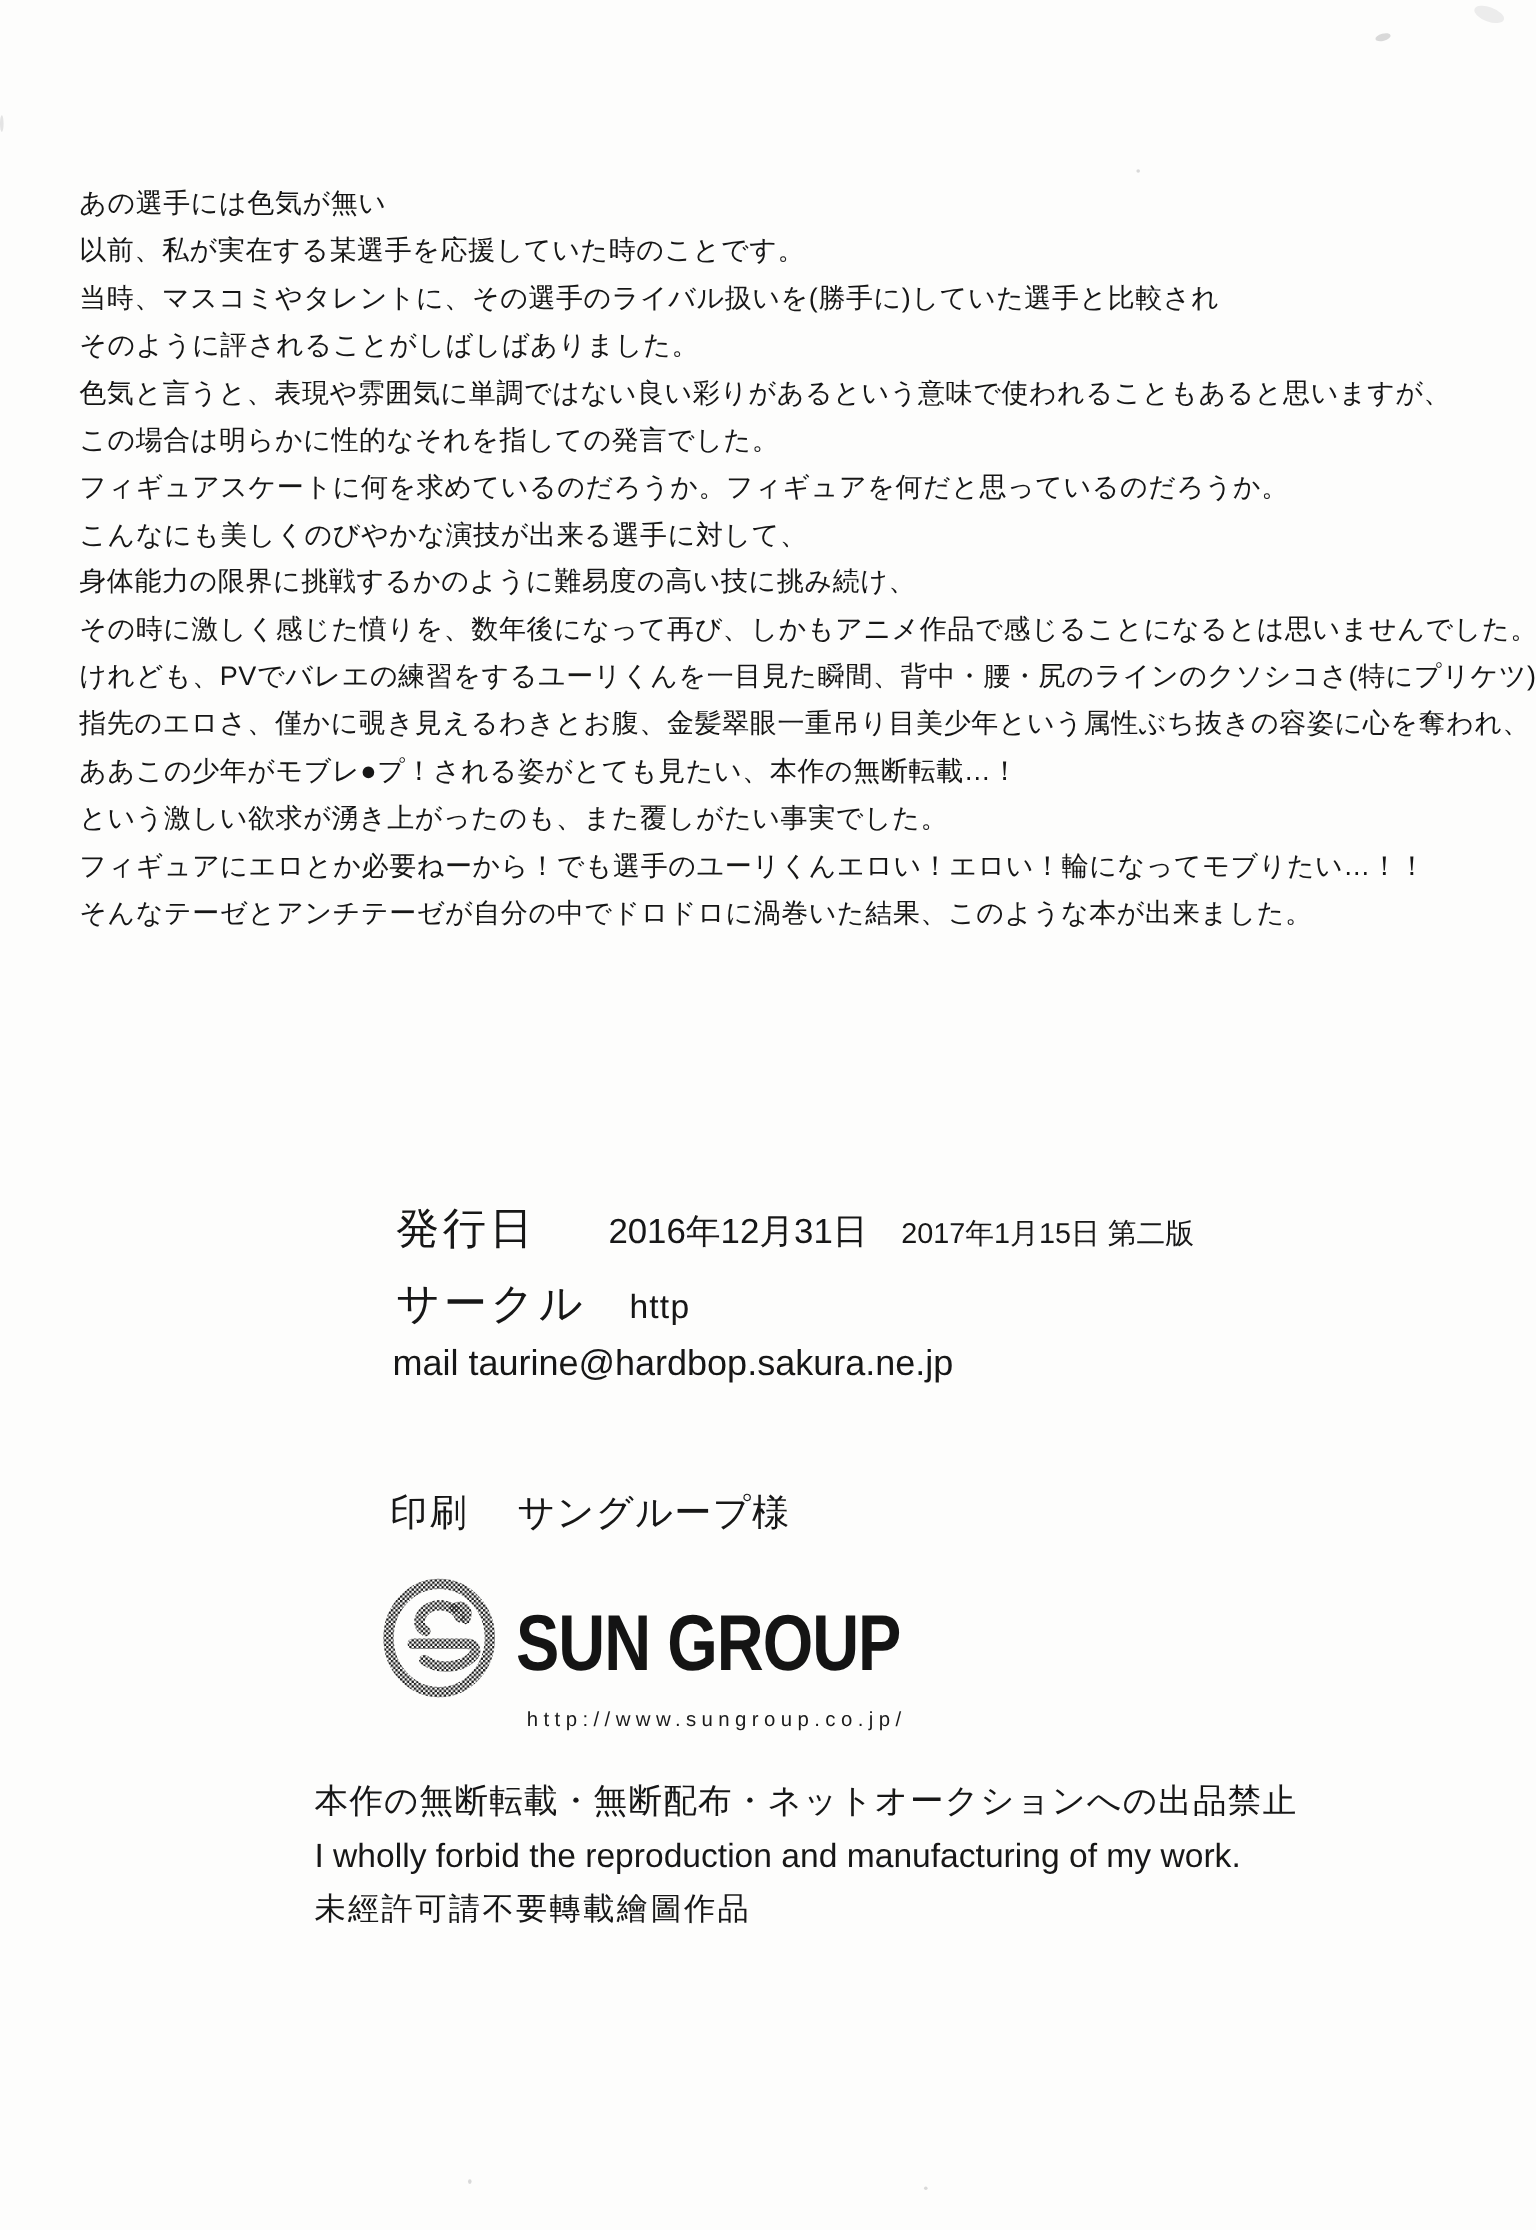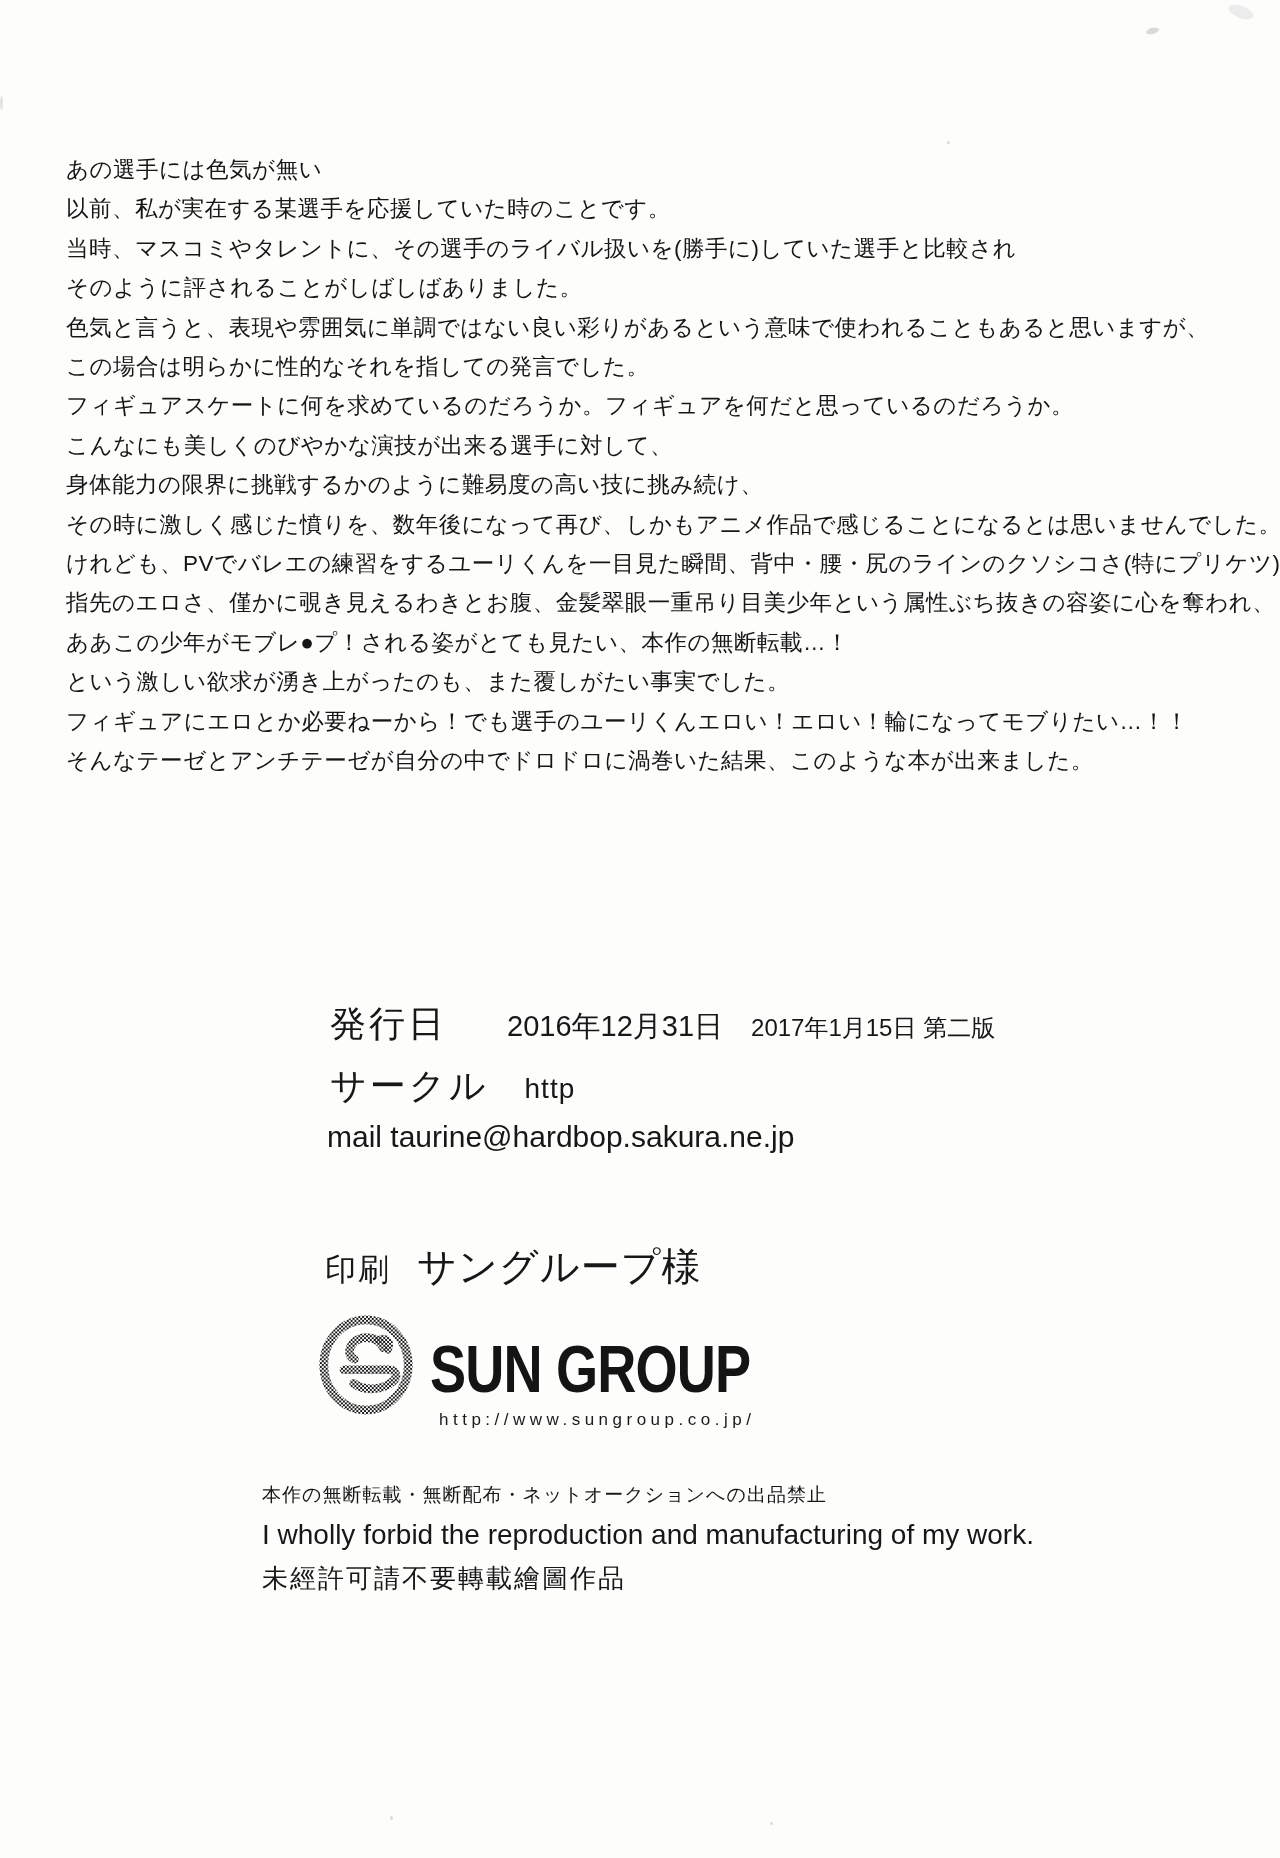--- a/index.html
+++ b/index.html
@@ -30,47 +30,47 @@
   .row-publish{left:330px;top:1000px;}
   .row-circle{left:330px;top:1062px;}
   .row-mail{left:327px;top:1120px;font-size:30px;}
   .row-print{left:325px;top:1240px;}
 
   .lbl{font-size:36px;letter-spacing:3px;}
   .val-date1{font-size:29px;margin-left:60px;}
   .val-date2{font-size:24px;margin-left:28px;}
   .val-circle{font-size:28px;margin-left:36px;letter-spacing:1px;}
   .lbl-print{font-size:31px;letter-spacing:2px;}
-  .val-printer{font-size:39px;margin-left:26px;letter-spacing:1px;}
+  .val-printer{font-size:31px;margin-left:40px;letter-spacing:1px;}
 
   
   .sun-logo{position:absolute;left:318px;top:1314px;display:flex;}
   .sun-mark{width:96px;height:102px;flex:0 0 auto;}
   .sun-right{margin-left:16px;}
   .sun-word{
     font-size:66px;font-weight:bold;
     letter-spacing:-1px;
     transform:scaleX(0.82);transform-origin:left top;
     color:#141414;
     line-height:1;
     margin-top:22px;
     white-space:nowrap;
   }
   .sun-url{
     font-size:17px;
     letter-spacing:4.5px;
     color:#1a1a1a;
-    margin-top:8px;
+    margin-top:21px;
     margin-left:9px;
     white-space:nowrap;
   }
 
   
   .notice{position:absolute;left:262px;top:1482px;color:#171717;}
-  .notice-jp{font-size:19px;letter-spacing:1px;white-space:nowrap;}
+  .notice-jp{font-size:28px;letter-spacing:1px;white-space:nowrap;}
   .notice-en{font-size:28px;margin-top:11px;white-space:nowrap;}
   .notice-zh{font-size:26px;margin-top:10px;letter-spacing:2px;white-space:nowrap;}
 
   
   .speck{position:absolute;background:#d9d9d9;border-radius:50%;}
   .s1{left:1146px;top:28px;width:13px;height:6px;transform:rotate(-15deg);}
   .s2{left:947px;top:141px;width:3px;height:3px;}
   .s3{left:0px;top:96px;width:3px;height:14px;background:#e4e4e4;}
   .s4{left:390px;top:1816px;width:3px;height:4px;}
   .s5{left:770px;top:1822px;width:3px;height:3px;}

